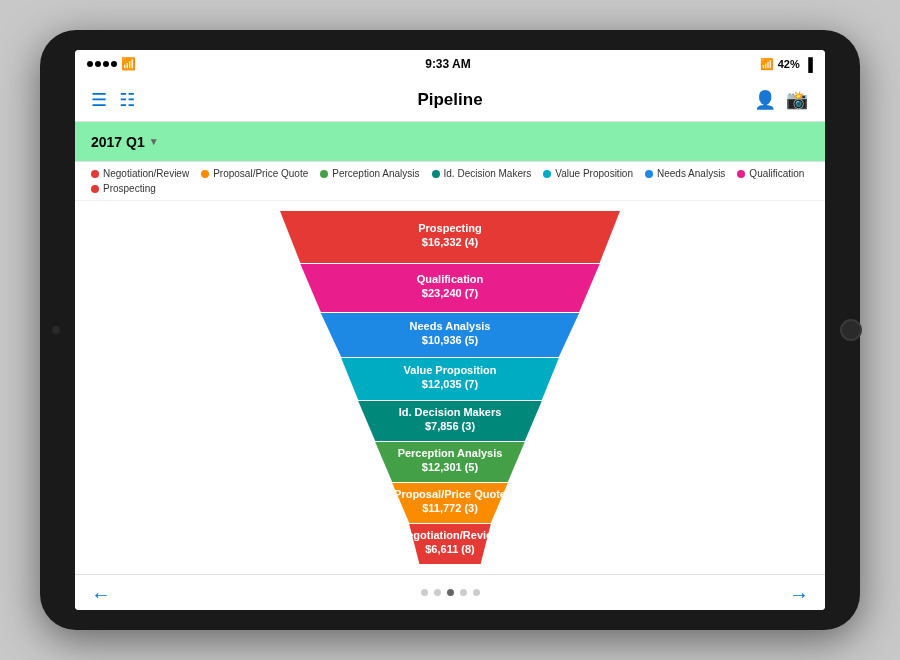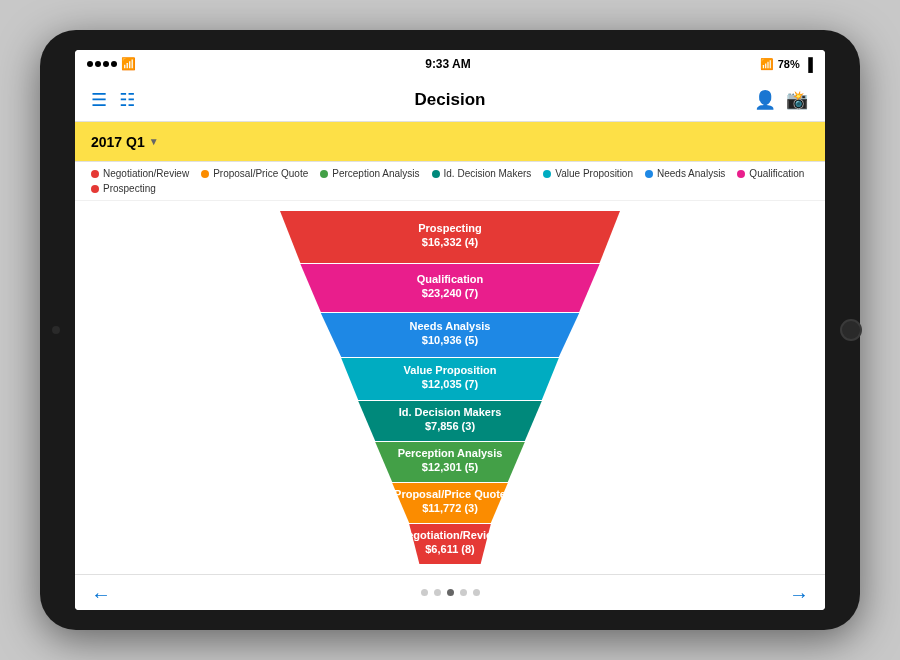--- a/index.html
+++ b/index.html
@@ -100,21 +100,21 @@
       color: #000;
     }
     .nav-right { margin-left: auto; display: flex; gap: 10px; align-items: center; }
 
     .hamburger-icon { font-size: 18px; color: #0070d2; cursor: pointer; }
     .grid-icon { font-size: 18px; color: #0070d2; cursor: pointer; }
 
     
     .toolbar {
       height: 40px;
-      background: #fde047;
+      background: #86efac;
       border-bottom: 1px solid #e0e0e0;
       display: flex;
       align-items: center;
       padding: 0 16px;
       justify-content: space-between;
     }
     .period-selector {
       display: flex;
       align-items: center;
       gap: 4px;
@@ -197,31 +197,31 @@
           <div class="dot"></div>
           <div class="dot"></div>
           <div class="dot"></div>
           <div class="dot"></div>
         </div>
         <span style="font-size:12px;">📶</span>
       </div>
       <div class="status-center">9:33 AM</div>
       <div class="status-right">
         <span>📶</span>
-        <span>78%</span>
+        <span>42%</span>
         <span style="font-size:13px;">▐</span>
       </div>
     </div>
 
     <div class="nav-bar">
       <div class="nav-left">
         <span class="hamburger-icon">☰</span>
         <span class="grid-icon">☷</span>
       </div>
-      <div class="nav-title">Decision</div>
+      <div class="nav-title">Pipeline</div>
       <div class="nav-right">
         <span style="font-size:18px;color:#0070d2;">👤</span>
         <span style="font-size:18px;color:#0070d2;">📸</span>
       </div>
     </div>
 
     <div class="toolbar">
       <div class="period-selector">
         <span>2017 Q1</span>
         <span class="chevron-down">▼</span>

